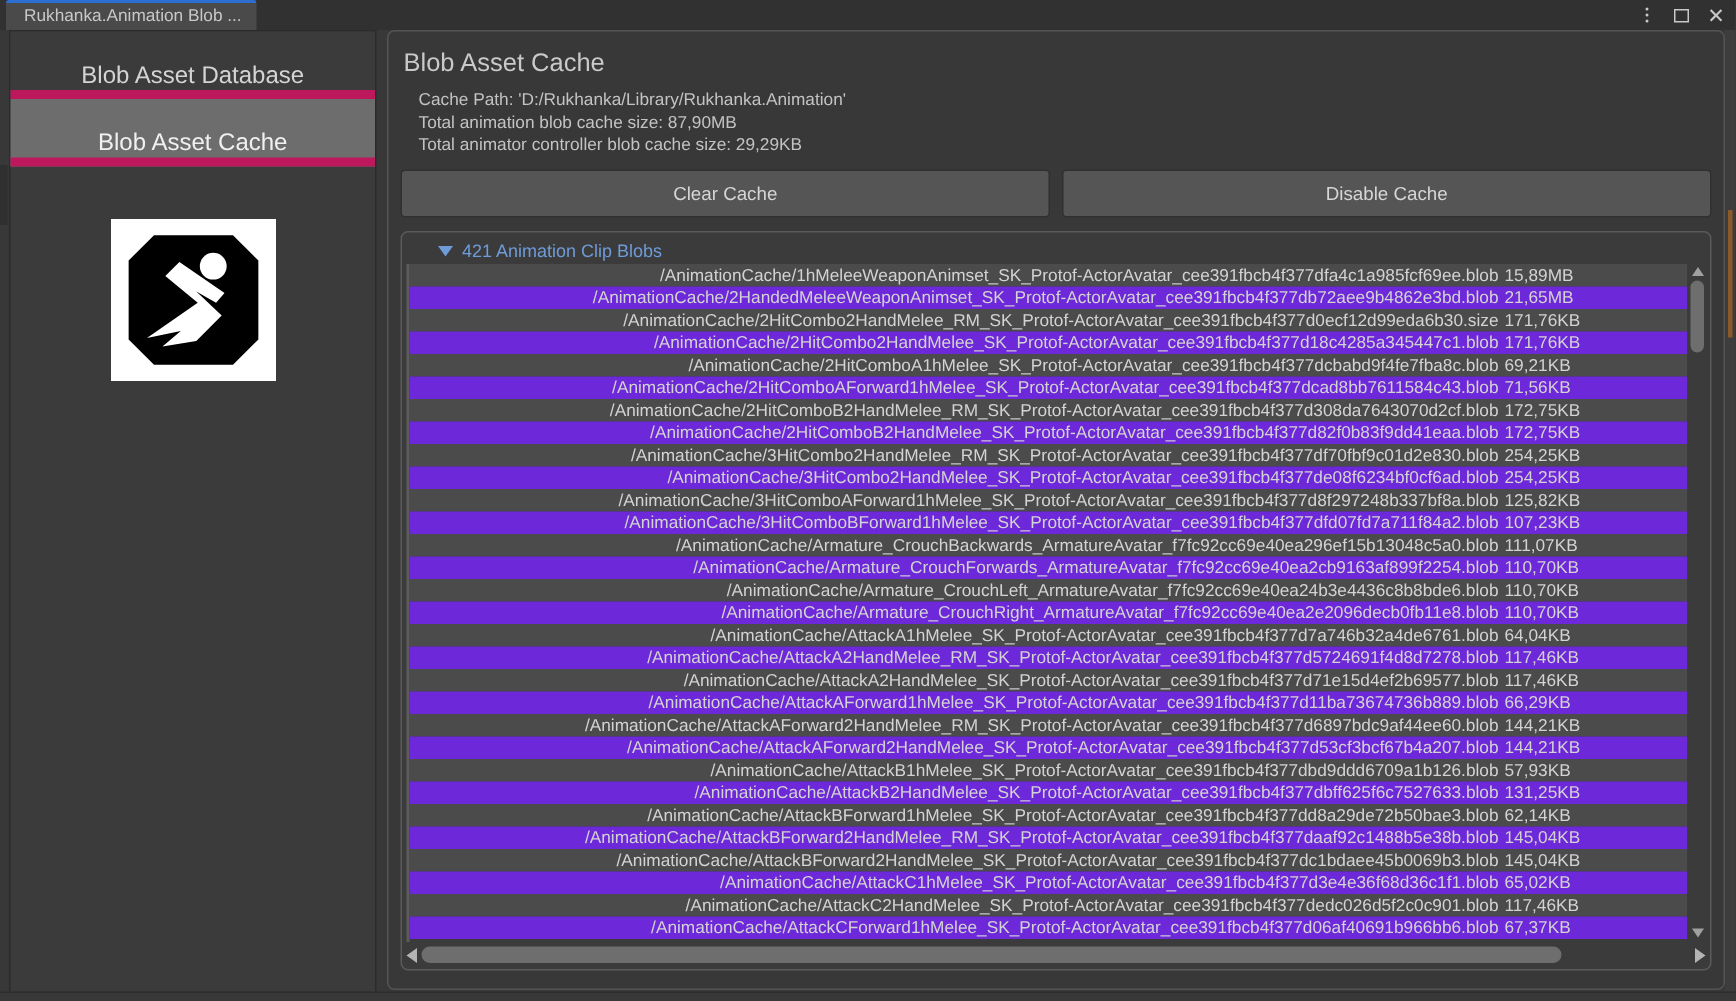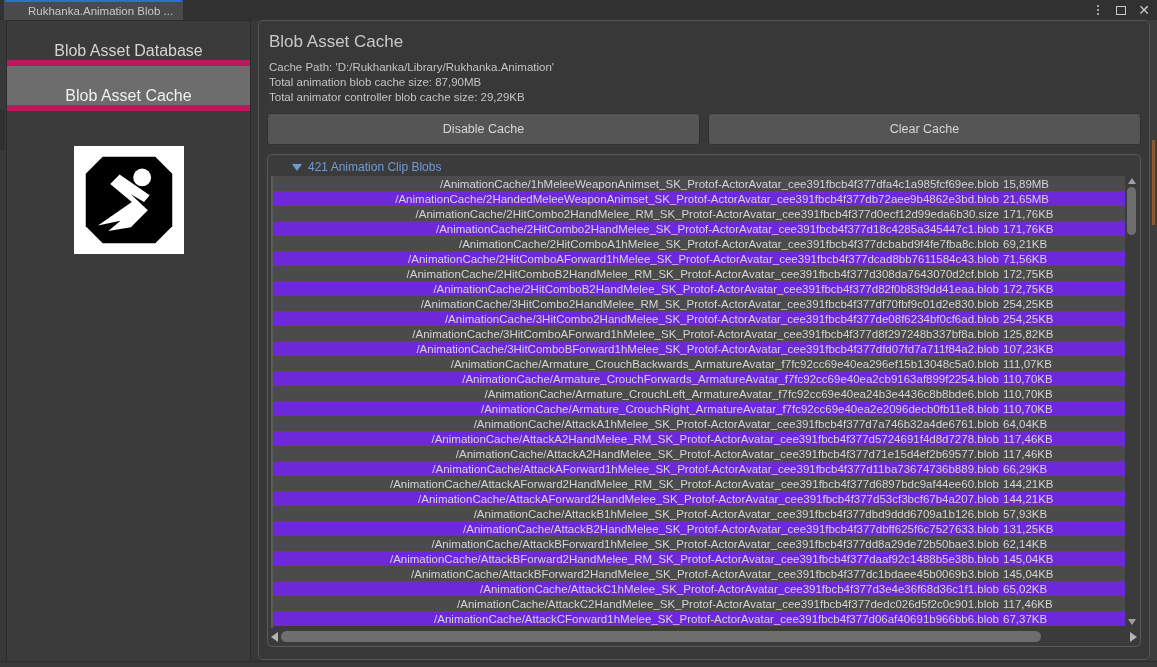--- a/index.html
+++ b/index.html
@@ -13,21 +13,21 @@
 
   
   .titlebar {
     position: absolute; left: 0; top: 0; width: 1157px; height: 20px;
     background: #313131;
   }
   .tab {
     position: absolute; left: 4px; top: 0; height: 20px;
     background: #4a4a4a;
     border-top: 2px solid #2c6fd1;
-    padding: 0 10px 0 24px;
+    padding: 0 10px 0 12px;
     display: flex; align-items: center;
     color: #c8c8c8; font-size: 11.5px; white-space: nowrap;
     border-radius: 2px 2px 0 0;
   }
   .win-controls {
     position: absolute; right: 6px; top: 0; height: 20px;
     display: flex; align-items: center; gap: 9px;
   }
   .win-btn {
     width: 14px; height: 14px; position: relative; cursor: default;
@@ -69,21 +69,21 @@
     position: absolute; left: 258px; top: 20px; width: 892px; height: 640px;
     background: #383838;
     border: 1px solid #545454;
     border-radius: 5px;
     padding: 8px 8px 6px 8px;
   }
   .panel-title {
     color: #c9c9c9; font-size: 17px; margin: 3px 0 8px 2px;
   }
   .info-line {
-    color: #c3c3c3; font-size: 11.5px; line-height: 15px; margin-left: 2px;
+    color: #c3c3c3; font-size: 11.5px; line-height: 15px; margin-left: 12px;
     white-space: nowrap;
   }
   .btn-row {
     display: flex; gap: 8px; margin-top: 8px;
   }
   .big-btn {
     flex: 1; height: 32px;
     background: #555555; border: 1px solid #303030; border-radius: 3px;
     color: #d6d6d6; font-size: 12.5px;
     font-family: "Liberation Sans", sans-serif;
@@ -223,24 +223,24 @@
 
 <div class="panel">
   <div class="panel-title">Blob Asset Cache</div>
 
   <div class="info-line">Cache Path: 'D:/Rukhanka/Library/Rukhanka.Animation'</div>
   <div class="info-line">Total animation blob cache size: 87,90MB</div>
   <div class="info-line">Total animator controller blob cache size: 29,29KB</div>
 
   <div class="btn-row">
     <div class="big-btn">
+      <span>Clear Cache</span>
+    </div>
+    <div class="big-btn">
       <span>Disable Cache</span>
-    </div>
-    <div class="big-btn">
-      <span>Clear Cache</span>
     </div>
   </div>
 
   <div class="listbox">
     <div class="foldout">
       <span class="tri"></span>
       <span>421 Animation Clip Blobs</span>
     </div>
 
     <div class="rows" id="rows">

